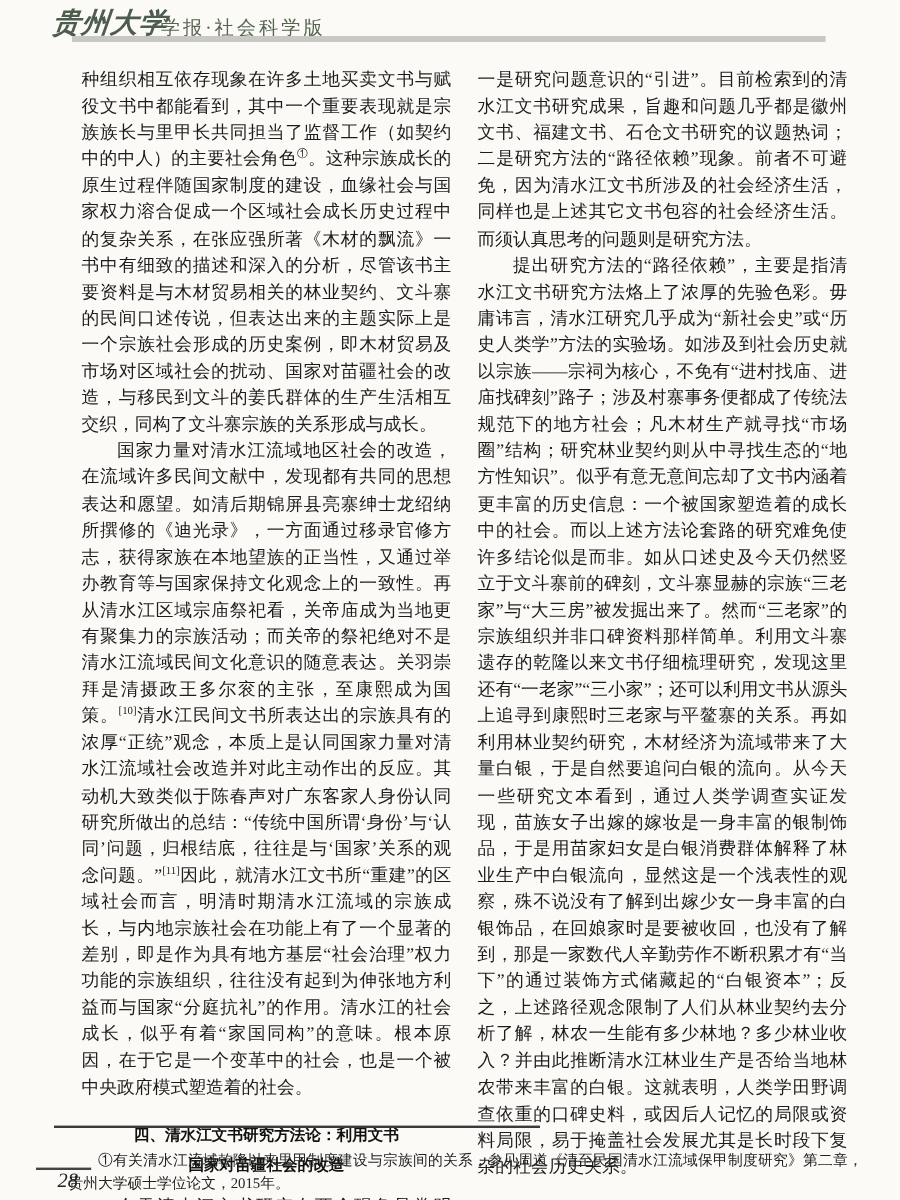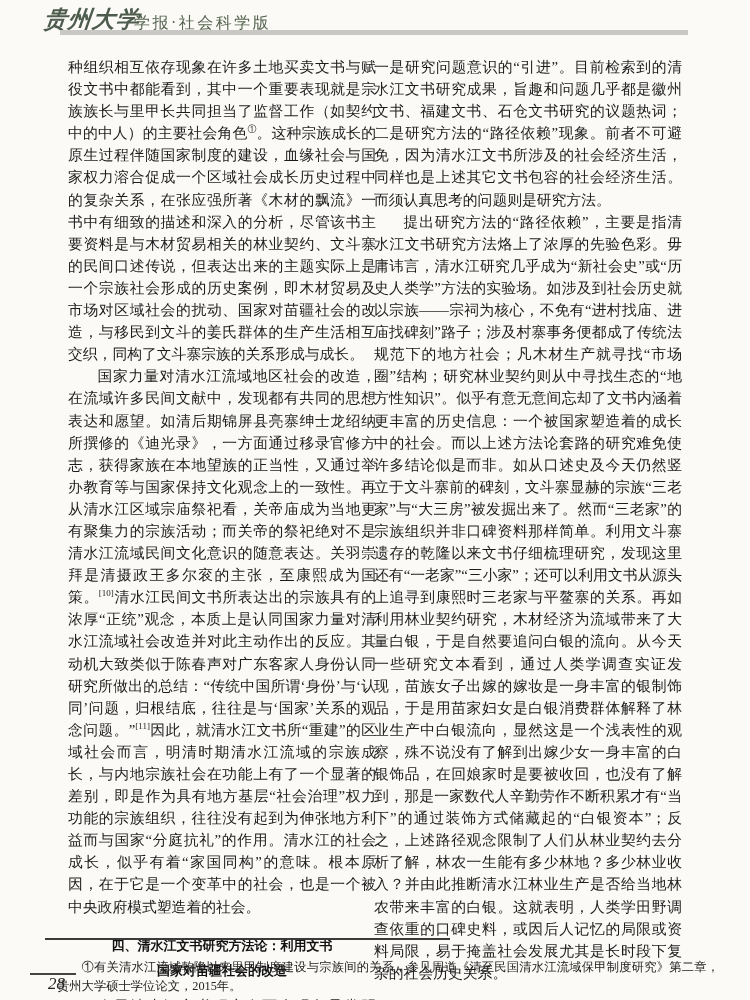--- a/index.html
+++ b/index.html
@@ -19,21 +19,21 @@
   }
   .header-rule{
     position:absolute;left:60px;top:30px;width:628px;height:5px;background:#c9c8c4;
   }
   
   .col{
     position:absolute;top:56px;width:308px;font-size:14.8px;line-height:22.1px;
     text-align:justify;text-justify:inter-character;
   }
   .col-left{left:68px;}
-  .col-right{left:374px;font-family:Liberation Serif, serif;}
+  .col-right{left:398px;font-family:Liberation Serif, serif;}
   .col p{margin:0;padding:0;}
   .indent{text-indent:2em;}
   sup.cite{font-size:9px;line-height:0;letter-spacing:0;}
   .section-heading{
     font-family:"Liberation Sans","DejaVu Sans",sans-serif;
     font-weight:bold;font-size:13px;color:#111;
     text-align:center;line-height:25px;margin:15px 6px 12px 6px;
   }
   
   .footnote-rule{

